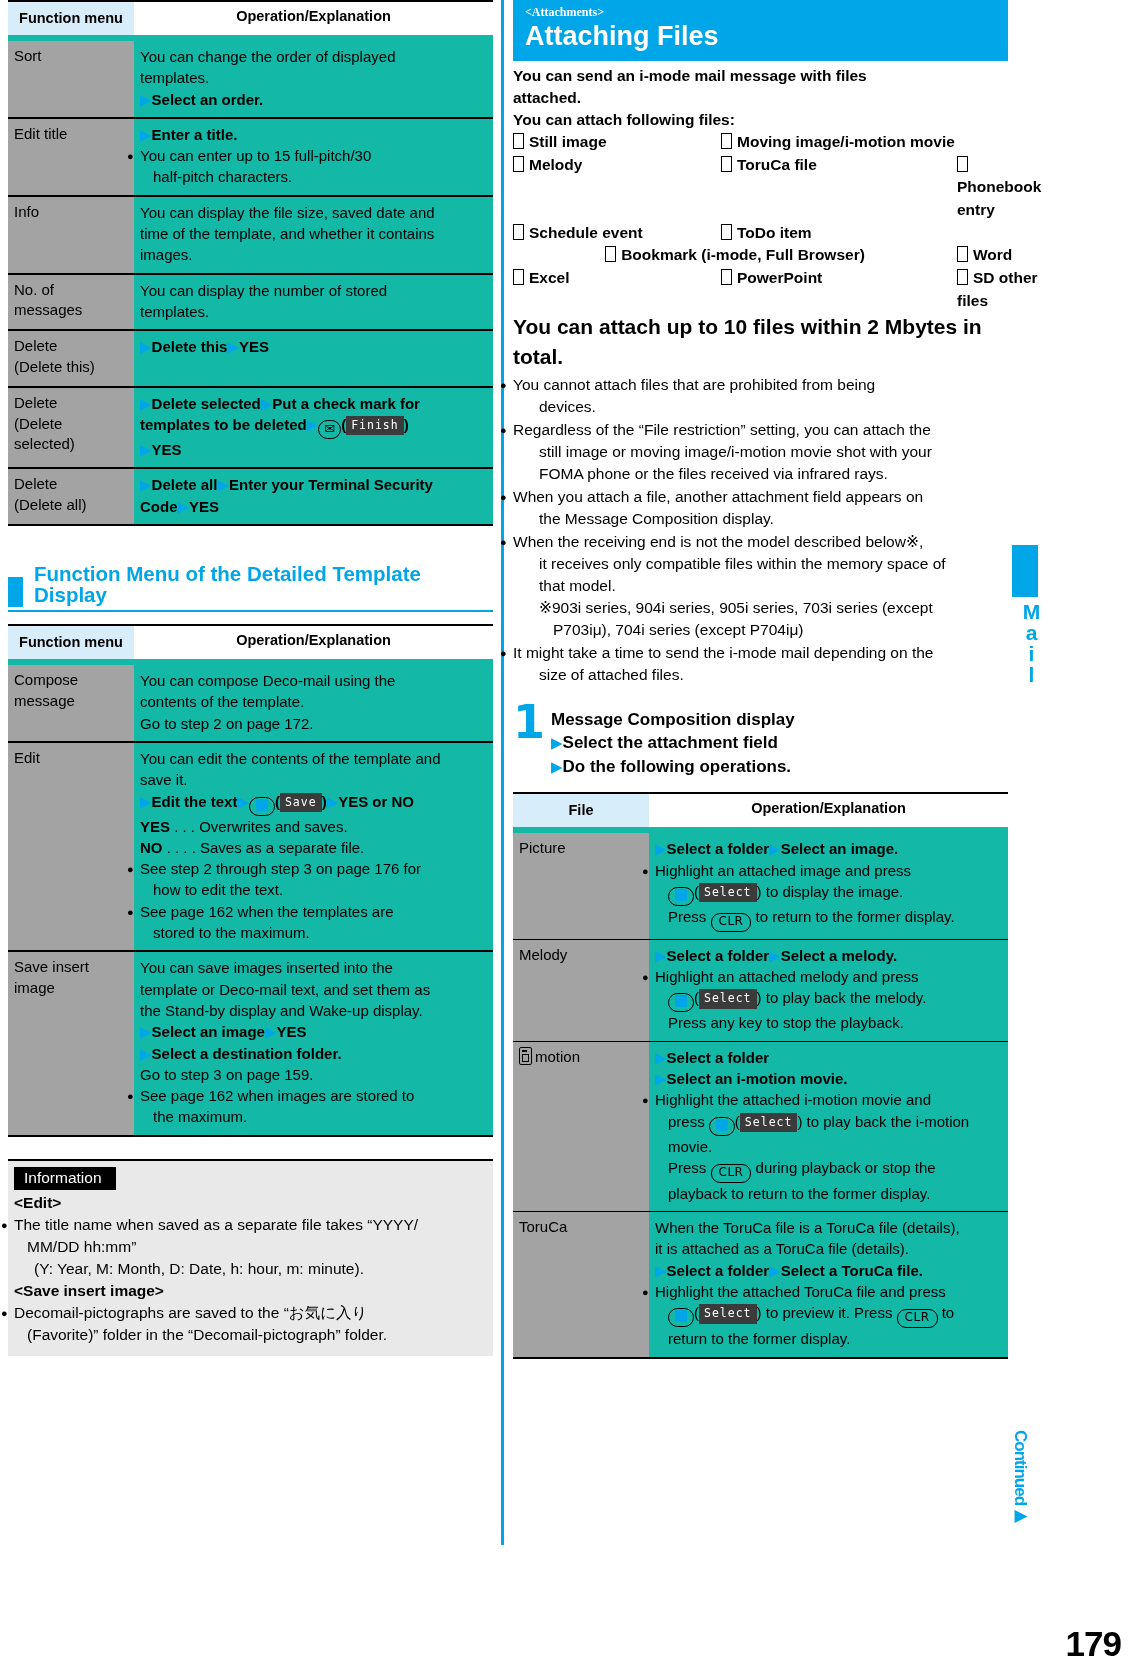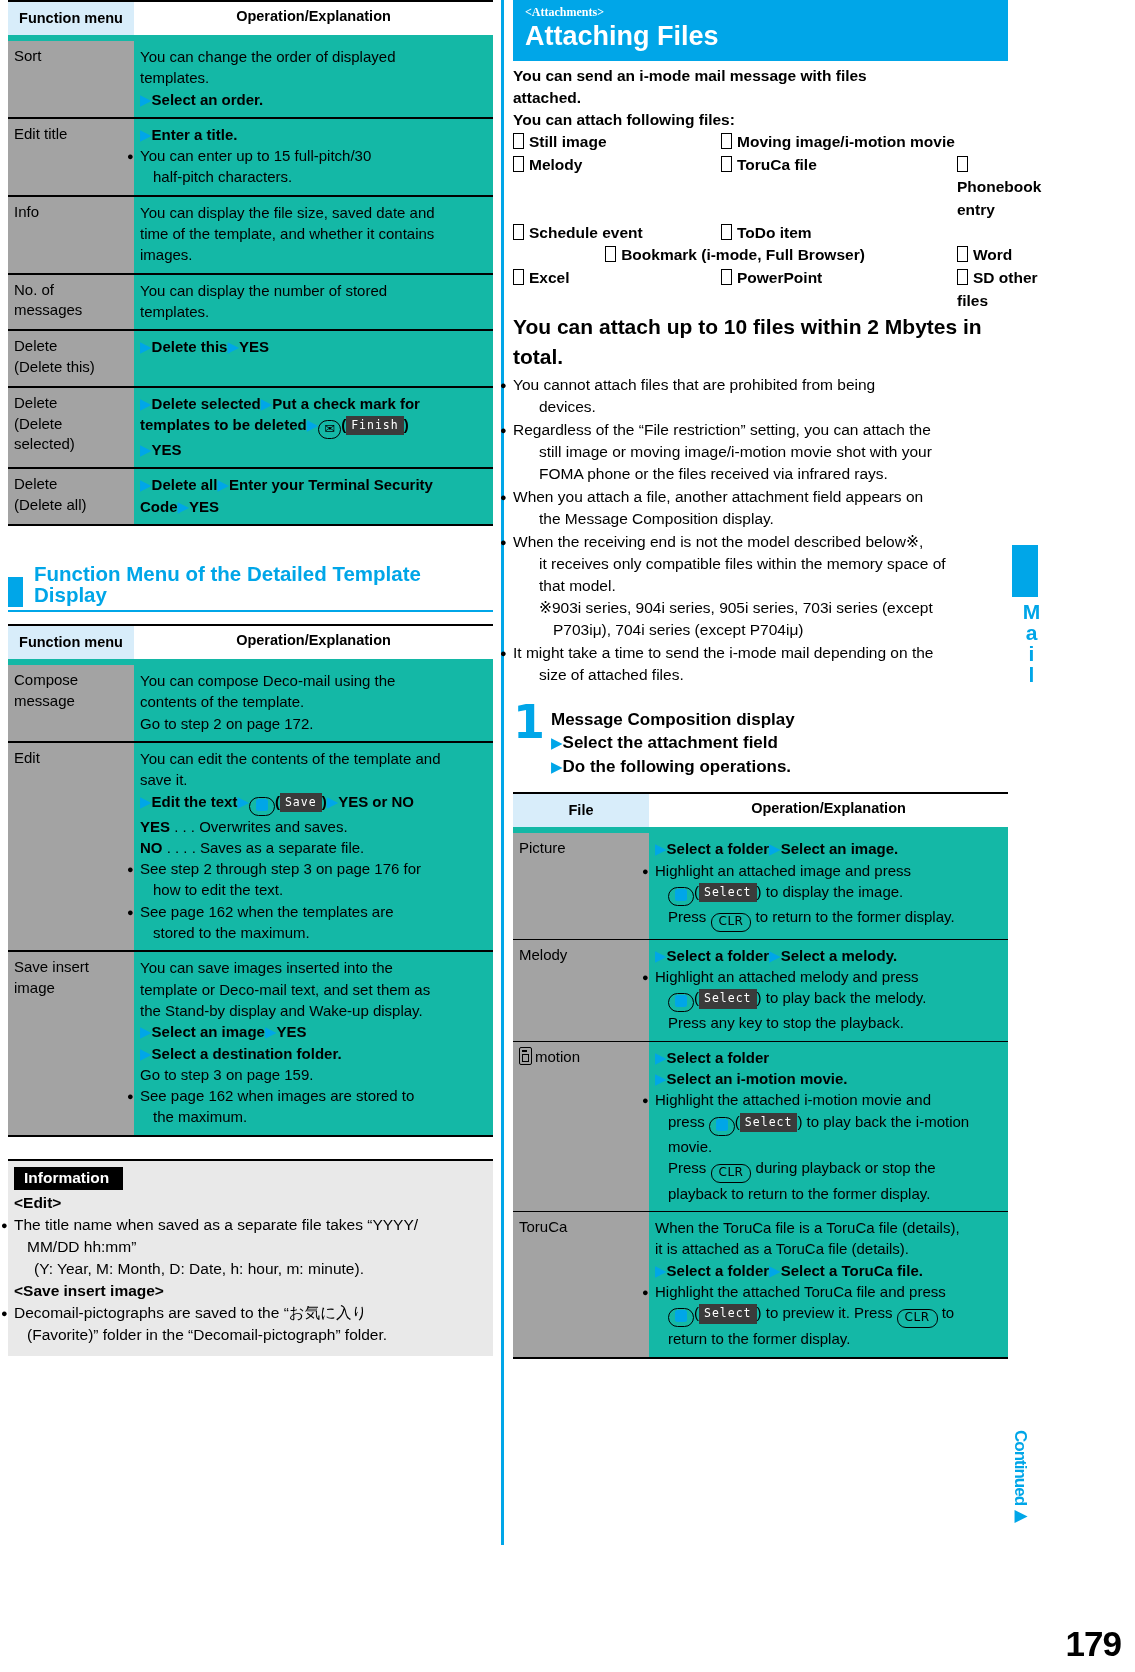--- a/index.html
+++ b/index.html
@@ -79,21 +79,21 @@
 
   
   .step{display:flex;margin-top:18px;align-items:flex-start;}
   .step-num{color:#00a6e8;font-size:46px;font-weight:bold;line-height:.82;
     width:38px;flex:0 0 auto;font-family:"DejaVu Sans","Liberation Sans",sans-serif;}
   .step-body{font-size:17px;font-weight:bold;line-height:1.38;padding-top:4px;}
 
   
   .info-wrap{margin-top:10px;border-top:2.2px solid #000;}
   .info-box{background:#e9e9e9;padding:0 0 10px 0;}
-  .info-tag{display:inline-block;background:#000;color:#fff;font-weight:bold;
+  .info-tag{display:inline-block;background:#000;color:#fff;font-weight:normal;
     font-size:15.5px;padding:2px 14px 3px 10px;margin:6px 0 2px 6px;}
   .info-body{font-size:15.5px;line-height:1.42;padding:0 8px 0 6px;}
   .info-body b{font-weight:bold;}
 
   
   .side-tab{position:absolute;left:1012px;top:545px;width:26px;height:52px;background:#00a6e8;}
   .side-label{position:absolute;left:1008px;top:600px;width:34px;color:#00a6e8;
     font-size:21px;font-weight:bold;writing-mode:vertical-rl;text-orientation:upright;
     letter-spacing:-2px;line-height:1;}
   .cont{position:absolute;left:1010px;top:1430px;color:#00a6e8;font-size:17px;

